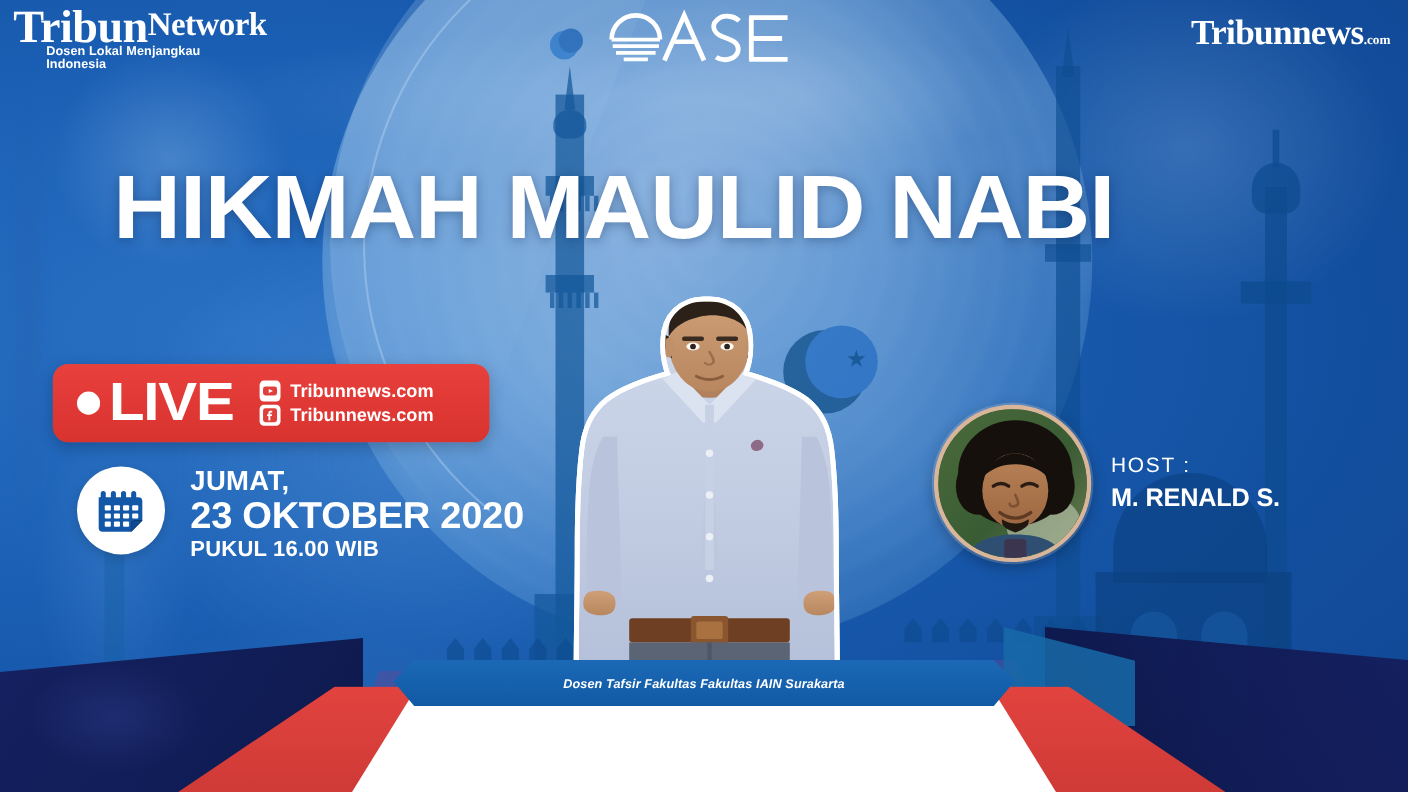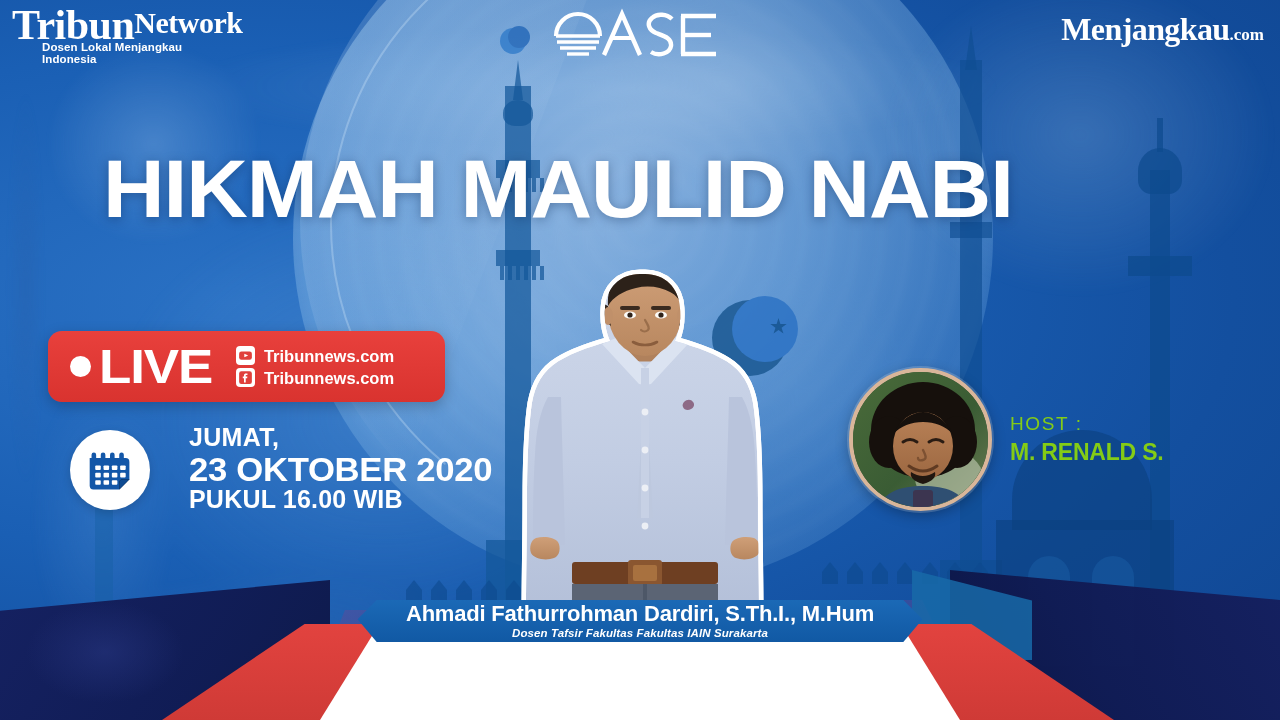--- a/index.html
+++ b/index.html
@@ -207,21 +207,21 @@
     font-size:11.5px; font-weight:600; letter-spacing:.1px; margin-top:1px; margin-left:30px;
   }
 
   .logo-oase{ position:absolute; left:548px; top:6px; width:175px; height:52px; }
 
   .logo-tnews{ position:absolute; right:16px; top:12px; height:44px; color:#fff; }
   .logo-tnews .tw-main{
     font-family:"Liberation Serif", serif;
     font-weight:700; font-size:32px; line-height:34px; letter-spacing:-.6px; white-space:nowrap;
   }
-  .logo-tnews .tw-dot{ font-size:17px; font-weight:700; letter-spacing:0; }
+  .logo-tnews .tw-dot{ font-size:12px; font-weight:700; letter-spacing:0; }
 
   
   .title{
     position:absolute; left:103px; top:148px;
     font-size:82px; line-height:82px; font-weight:700;
     color:#ffffff; letter-spacing:-1px;
     transform:scaleX(1.04); transform-origin:left center;
     white-space:nowrap;
     text-shadow:0 2px 10px rgba(6,30,70,.35);
   }
@@ -249,42 +249,42 @@
   }
   .soc-row{ display:flex; align-items:center; gap:9px; }
   .soc-ico{
     width:19px; height:19px; border-radius:4px; background:#fff;
     display:flex; align-items:center; justify-content:center; flex:0 0 auto;
   }
   .soc-ico svg{ display:block; }
   .soc-txt{ color:#fff; font-weight:700; font-size:16.5px; line-height:18px; white-space:nowrap; }
 
   
-  .date-block{ position:absolute; left:70px; top:424px; display:flex; align-items:flex-end;gap:16px; }
+  .date-block{ position:absolute; left:70px; top:424px; display:flex; align-items:flex-start; }
   .cal-circle{
     width:80px; height:80px; border-radius:50%; background:#fff;
     display:flex; align-items:center; justify-content:center; flex:0 0 auto;
     box-shadow:0 3px 10px rgba(0,0,0,.16);
   }
   .date-text{ margin-left:23px; color:#fff; }
   .d-day{ font-size:25px; font-weight:700; line-height:26px; letter-spacing:.3px; }
   .d-date{ font-size:34px; font-weight:700; line-height:38px; letter-spacing:-.3px;
            transform:scaleX(1.02); transform-origin:left center; }
-  .d-time{ font-size:25px; font-weight:700; line-height:22px; letter-spacing:.2px; }
+  .d-time{ font-size:20px; font-weight:700; line-height:22px; letter-spacing:.2px; }
 
   
   .host-wrap{ position:absolute; left:849px; top:368px; display:flex; align-items:center; }
   .host-photo{
     width:143px; height:143px; border-radius:50%;
     border:4px solid #d9b69a; flex:0 0 auto;
     overflow:hidden; position:relative;
     box-shadow:0 0 0 2px rgba(255,255,255,.18), 0 4px 14px rgba(0,0,0,.3);
     background:#3b5a3a;
   }
-  .host-text{ margin-left:18px; color:#84cc16; }
+  .host-text{ margin-left:18px; color:#ffffff; }
   .h-label{ font-size:19px; font-weight:400; letter-spacing:1.6px; line-height:24px; }
   .h-name{ font-size:23px; font-weight:700; line-height:30px; letter-spacing:-.2px; margin-top:1px; }
   .h-role{ font-size:19px; font-weight:400; line-height:23px; letter-spacing:-.1px; }
 
   
   .name-banner{
     position:absolute; left:50%; transform:translateX(-50%);
     top:600px; width:565px; height:42px;
     background:linear-gradient(180deg,#1b69b6,#1159a4);
     clip-path:polygon(3.4% 0, 96.6% 0, 100% 46%, 96.6% 100%, 3.4% 100%, 0 46%);
@@ -488,21 +488,21 @@
 
       <line x1="133" y1="10" x2="168" y2="10" stroke="#fff" stroke-width="4.4"></line>
       <line x1="133" y1="29" x2="163" y2="29" stroke="#fff" stroke-width="4.4"></line>
       <line x1="133" y1="48" x2="168" y2="48" stroke="#fff" stroke-width="4.4"></line>
       <line x1="135" y1="10" x2="135" y2="48" stroke="#fff" stroke-width="4.4"></line>
     </svg>
   </div>
 
   <div class="logo-tnews">
     <div class="tw-main">
-      <span>Menjangkau</span><span class="tw-dot">.com</span>
+      <span>Tribunnews</span><span class="tw-dot">.com</span>
     </div>
   </div>
 
   <div class="title">HIKMAH MAULID NABI</div>
 
   <div class="live-badge">
     <div class="live-dot"></div>
     <div class="live-word">LIVE</div>
     <div class="live-social">
       <div class="soc-row">
@@ -596,17 +596,16 @@
         <rect x="60" y="118" width="20" height="22" rx="3" fill="#3c3550"></rect>
       </svg>
     </div>
     <div class="host-text">
       <div class="h-label">HOST :</div>
       <div class="h-name">M. RENALD S.</div>
     </div>
   </div>
 
   <div class="name-banner">
-    <div class="nb-name">Ahmadi Fathurrohman Dardiri, S.Th.I., M.Hum</div>
     <div class="nb-role">Dosen Tafsir Fakultas Fakultas IAIN Surakarta</div>
   </div>
 
 </div>
 
 </body></html>

